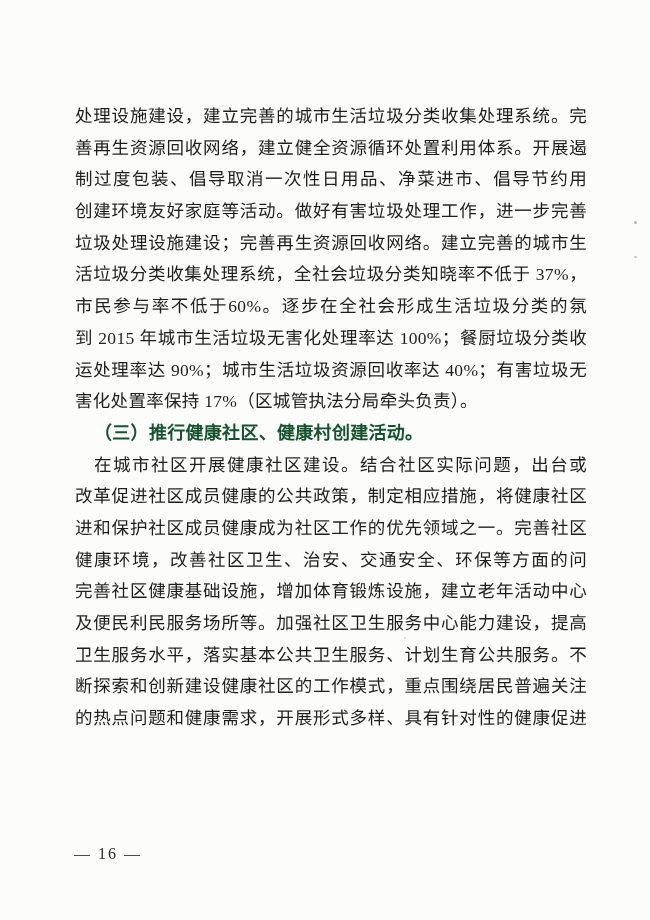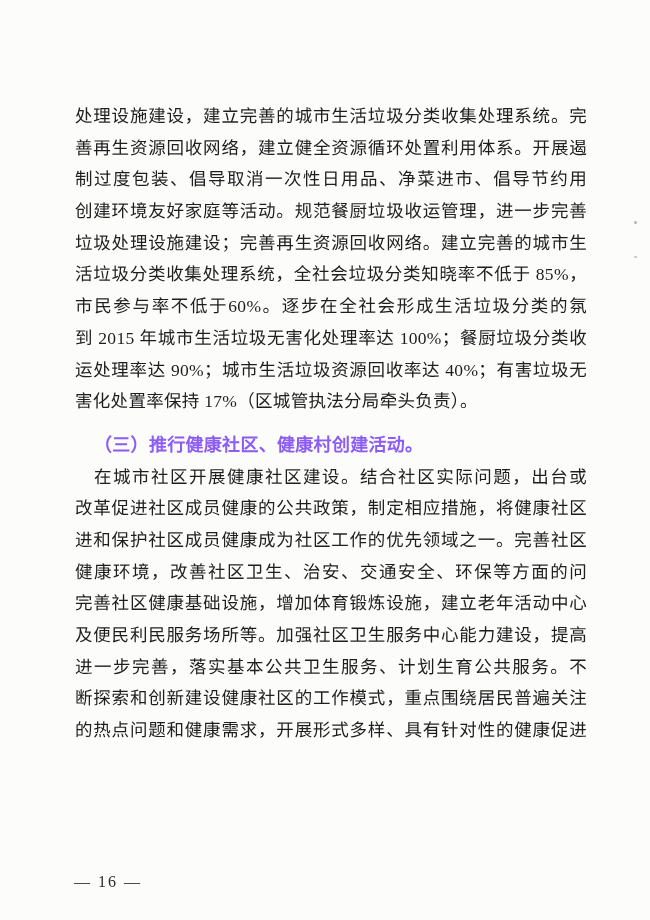--- a/index.html
+++ b/index.html
@@ -40,66 +40,64 @@
     text-align-last: justify;
     overflow: hidden;
   }
   .ind {
     text-indent: 19px;
   }
   .heading {
     font-family: "Liberation Sans", "DejaVu Sans", sans-serif;
     font-weight: 700;
     font-size: 18px;
-    color: #8b5cf6;
-    margin-top: 12px;
+    color: #14532d;
   }
   .page-number {
     position: absolute;
     left: 74px;
     top: 843px;
     font-size: 16px;
     line-height: 22px;
     letter-spacing: 2px;
     color: #2b2b2b;
-    margin-top: 28px;
   }
   .speck {
     position: absolute;
     border-radius: 50%;
     background: #8d8d8d;
   }
   .speck-1 { left: 634px; top: 221px; width: 3px; height: 3px; opacity: 0.65; }
   .speck-2 { left: 634px; top: 256px; width: 3px; height: 2px; opacity: 0.55; }
   .speck-3 { left: 404px; top: 637px; width: 2px; height: 2px; opacity: 0.45; }
 </style>
 </head>
 <body>
 
 <div class="page">
 
   <div class="text-block">
     <p class="line j">处理设施建设，建立完善的城市生活垃圾分类收集处理系统。完</p>
     <p class="line j">善再生资源回收网络，建立健全资源循环处置利用体系。开展遏</p>
     <p class="line j">制过度包装、倡导取消一次性日用品、净菜进市、倡导节约用纸、</p>
-    <p class="line j">创建环境友好家庭等活动。规范餐厨垃圾收运管理，进一步完善</p>
+    <p class="line j">创建环境友好家庭等活动。做好有害垃圾处理工作，进一步完善</p>
     <p class="line j">垃圾处理设施建设；完善再生资源回收网络。建立完善的城市生</p>
-    <p class="line j">活垃圾分类收集处理系统，全社会垃圾分类知晓率不低于 85%，</p>
+    <p class="line j">活垃圾分类收集处理系统，全社会垃圾分类知晓率不低于 37%，</p>
     <p class="line j">市民参与率不低于60%。逐步在全社会形成生活垃圾分类的氛围。</p>
     <p class="line j">到 2015 年城市生活垃圾无害化处理率达 100%；餐厨垃圾分类收</p>
     <p class="line j">运处理率达 90%；城市生活垃圾资源回收率达 40%；有害垃圾无</p>
     <p class="line">害化处置率保持 17%（区城管执法分局牵头负责）。</p>
     <p class="line heading ind">（三）推行健康社区、健康村创建活动。</p>
     <p class="line j ind">在城市社区开展健康社区建设。结合社区实际问题，出台或</p>
     <p class="line j">改革促进社区成员健康的公共政策，制定相应措施，将健康社区</p>
     <p class="line j">进和保护社区成员健康成为社区工作的优先领域之一。完善社区</p>
     <p class="line j">健康环境，改善社区卫生、治安、交通安全、环保等方面的问题。</p>
     <p class="line j">完善社区健康基础设施，增加体育锻炼设施，建立老年活动中心</p>
     <p class="line j">及便民利民服务场所等。加强社区卫生服务中心能力建设，提高</p>
-    <p class="line j">进一步完善，落实基本公共卫生服务、计划生育公共服务。不</p>
+    <p class="line j">卫生服务水平，落实基本公共卫生服务、计划生育公共服务。不</p>
     <p class="line j">断探索和创新建设健康社区的工作模式，重点围绕居民普遍关注</p>
     <p class="line j">的热点问题和健康需求，开展形式多样、具有针对性的健康促进</p>
   </div>
 
   <div class="page-number">— 16 —</div>
 
   <div class="speck speck-1"></div>
   <div class="speck speck-2"></div>
   <div class="speck speck-3"></div>
 

